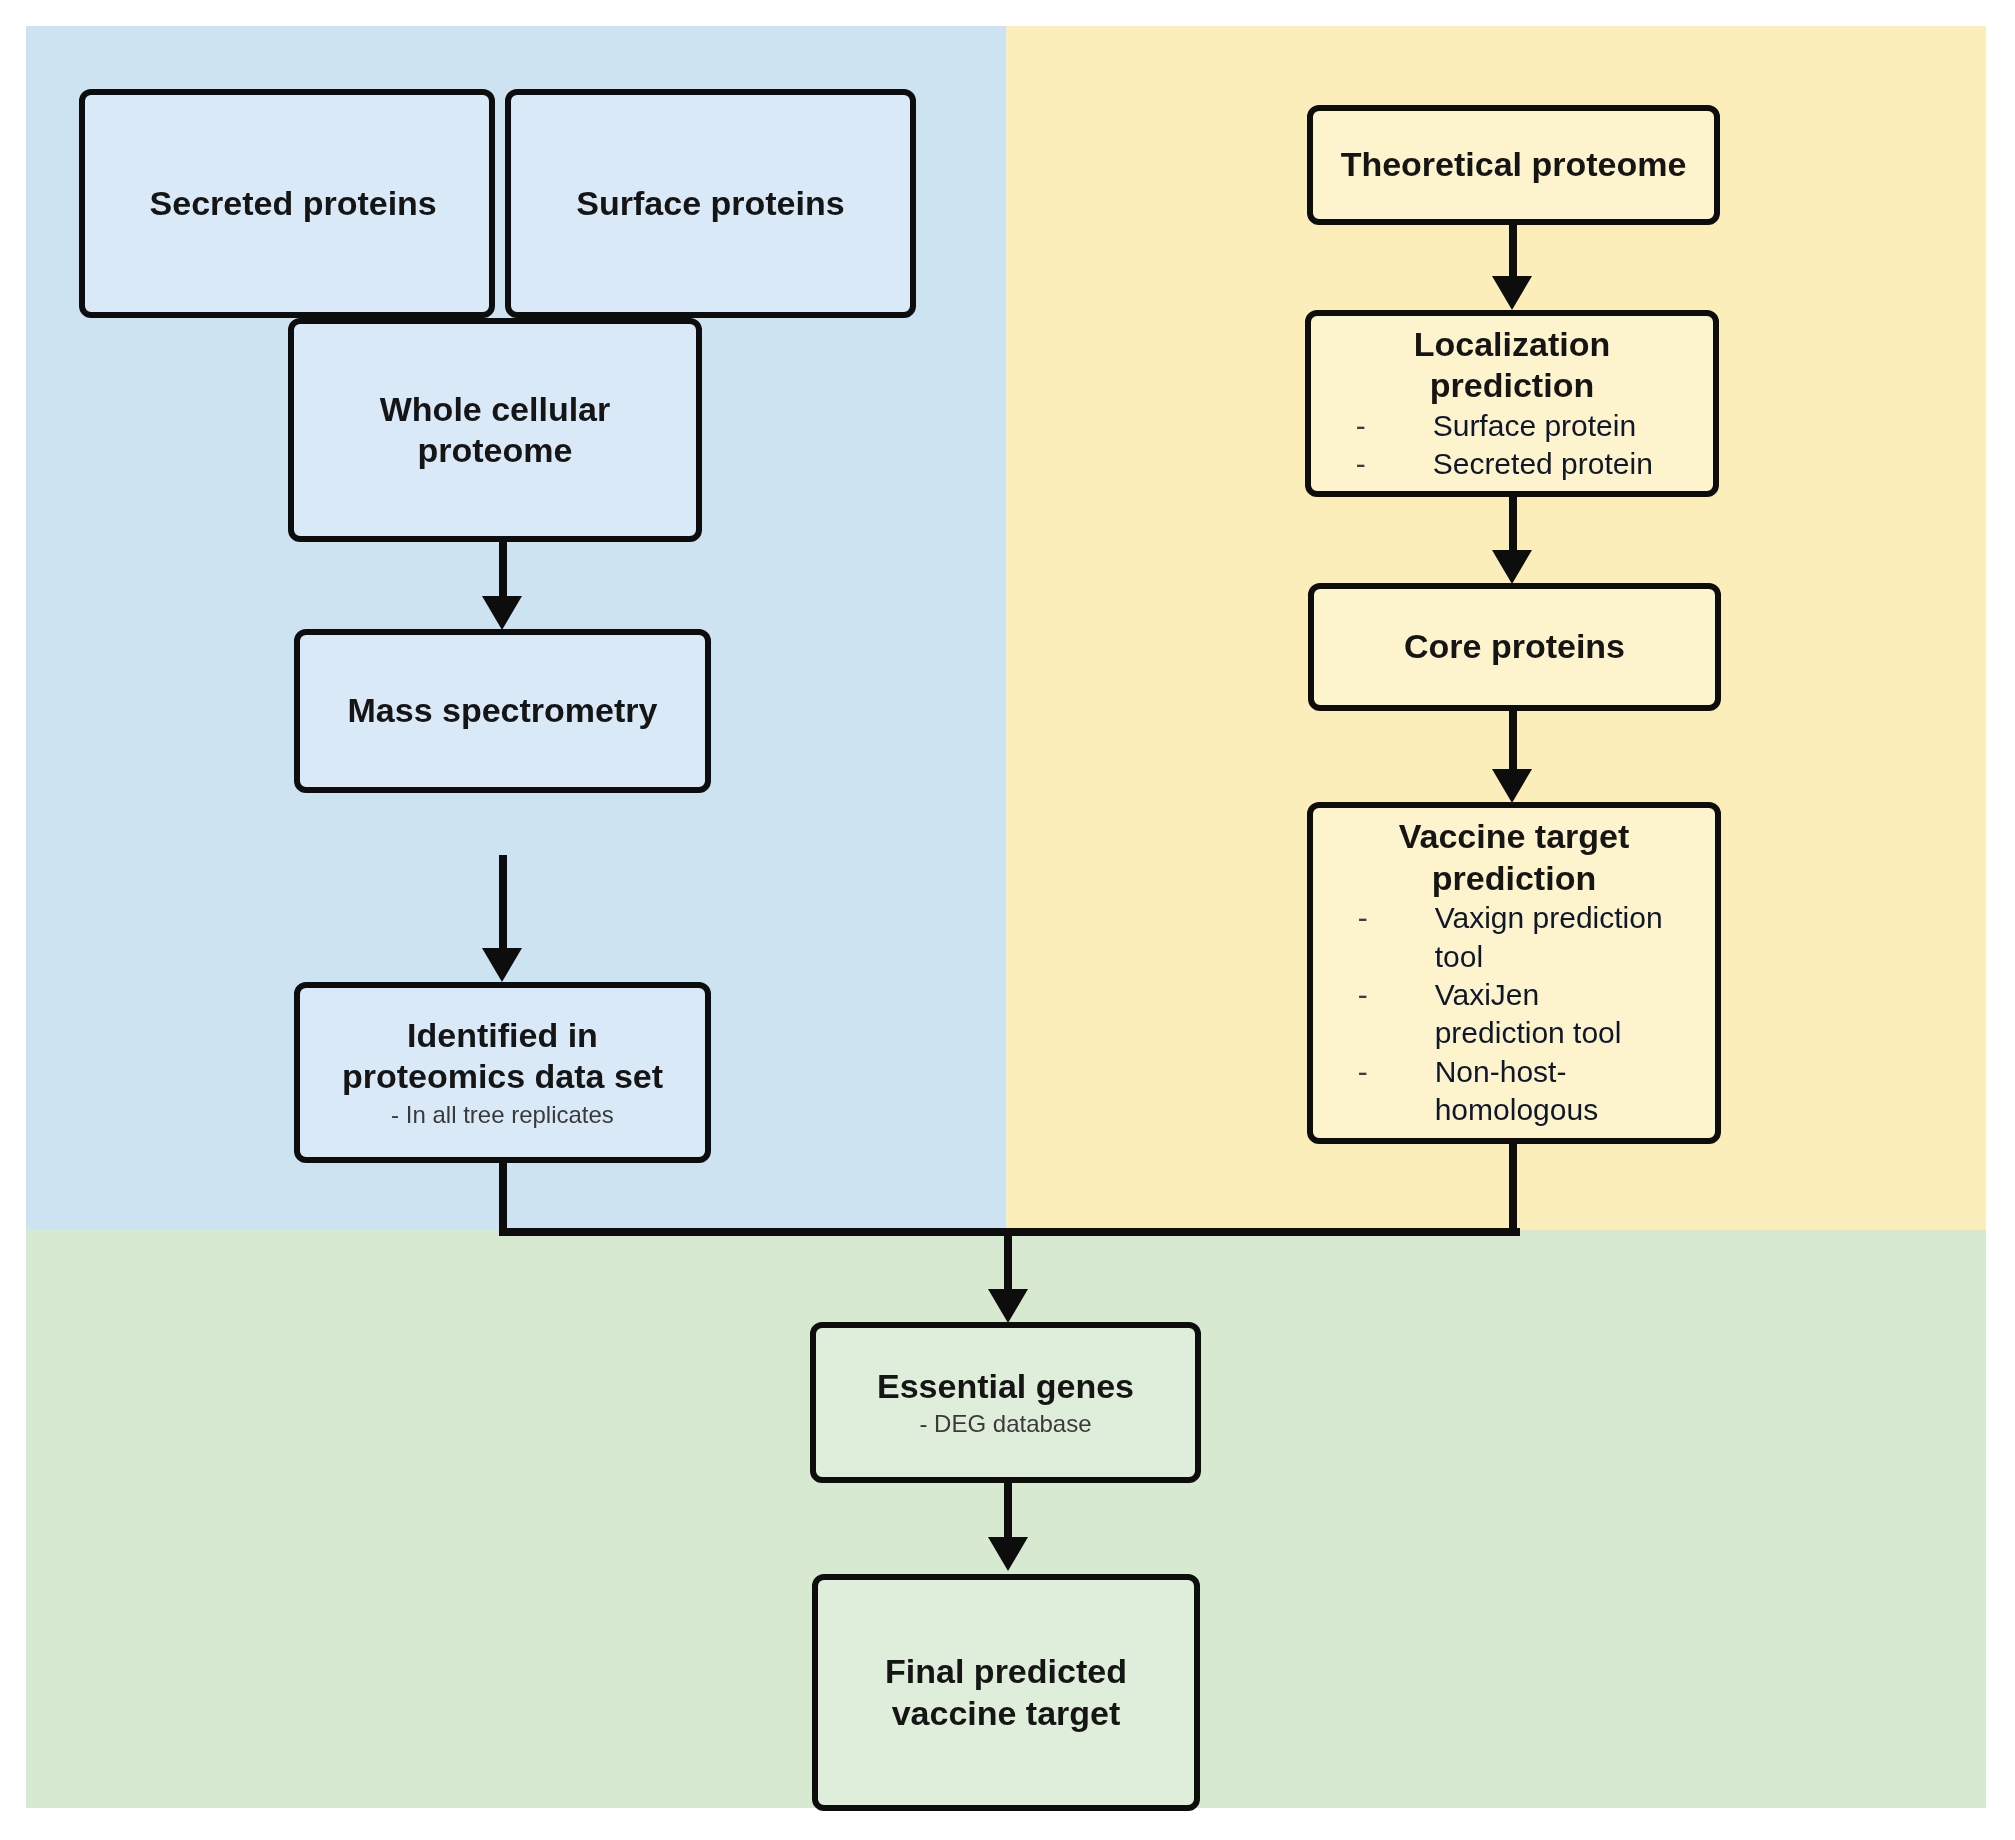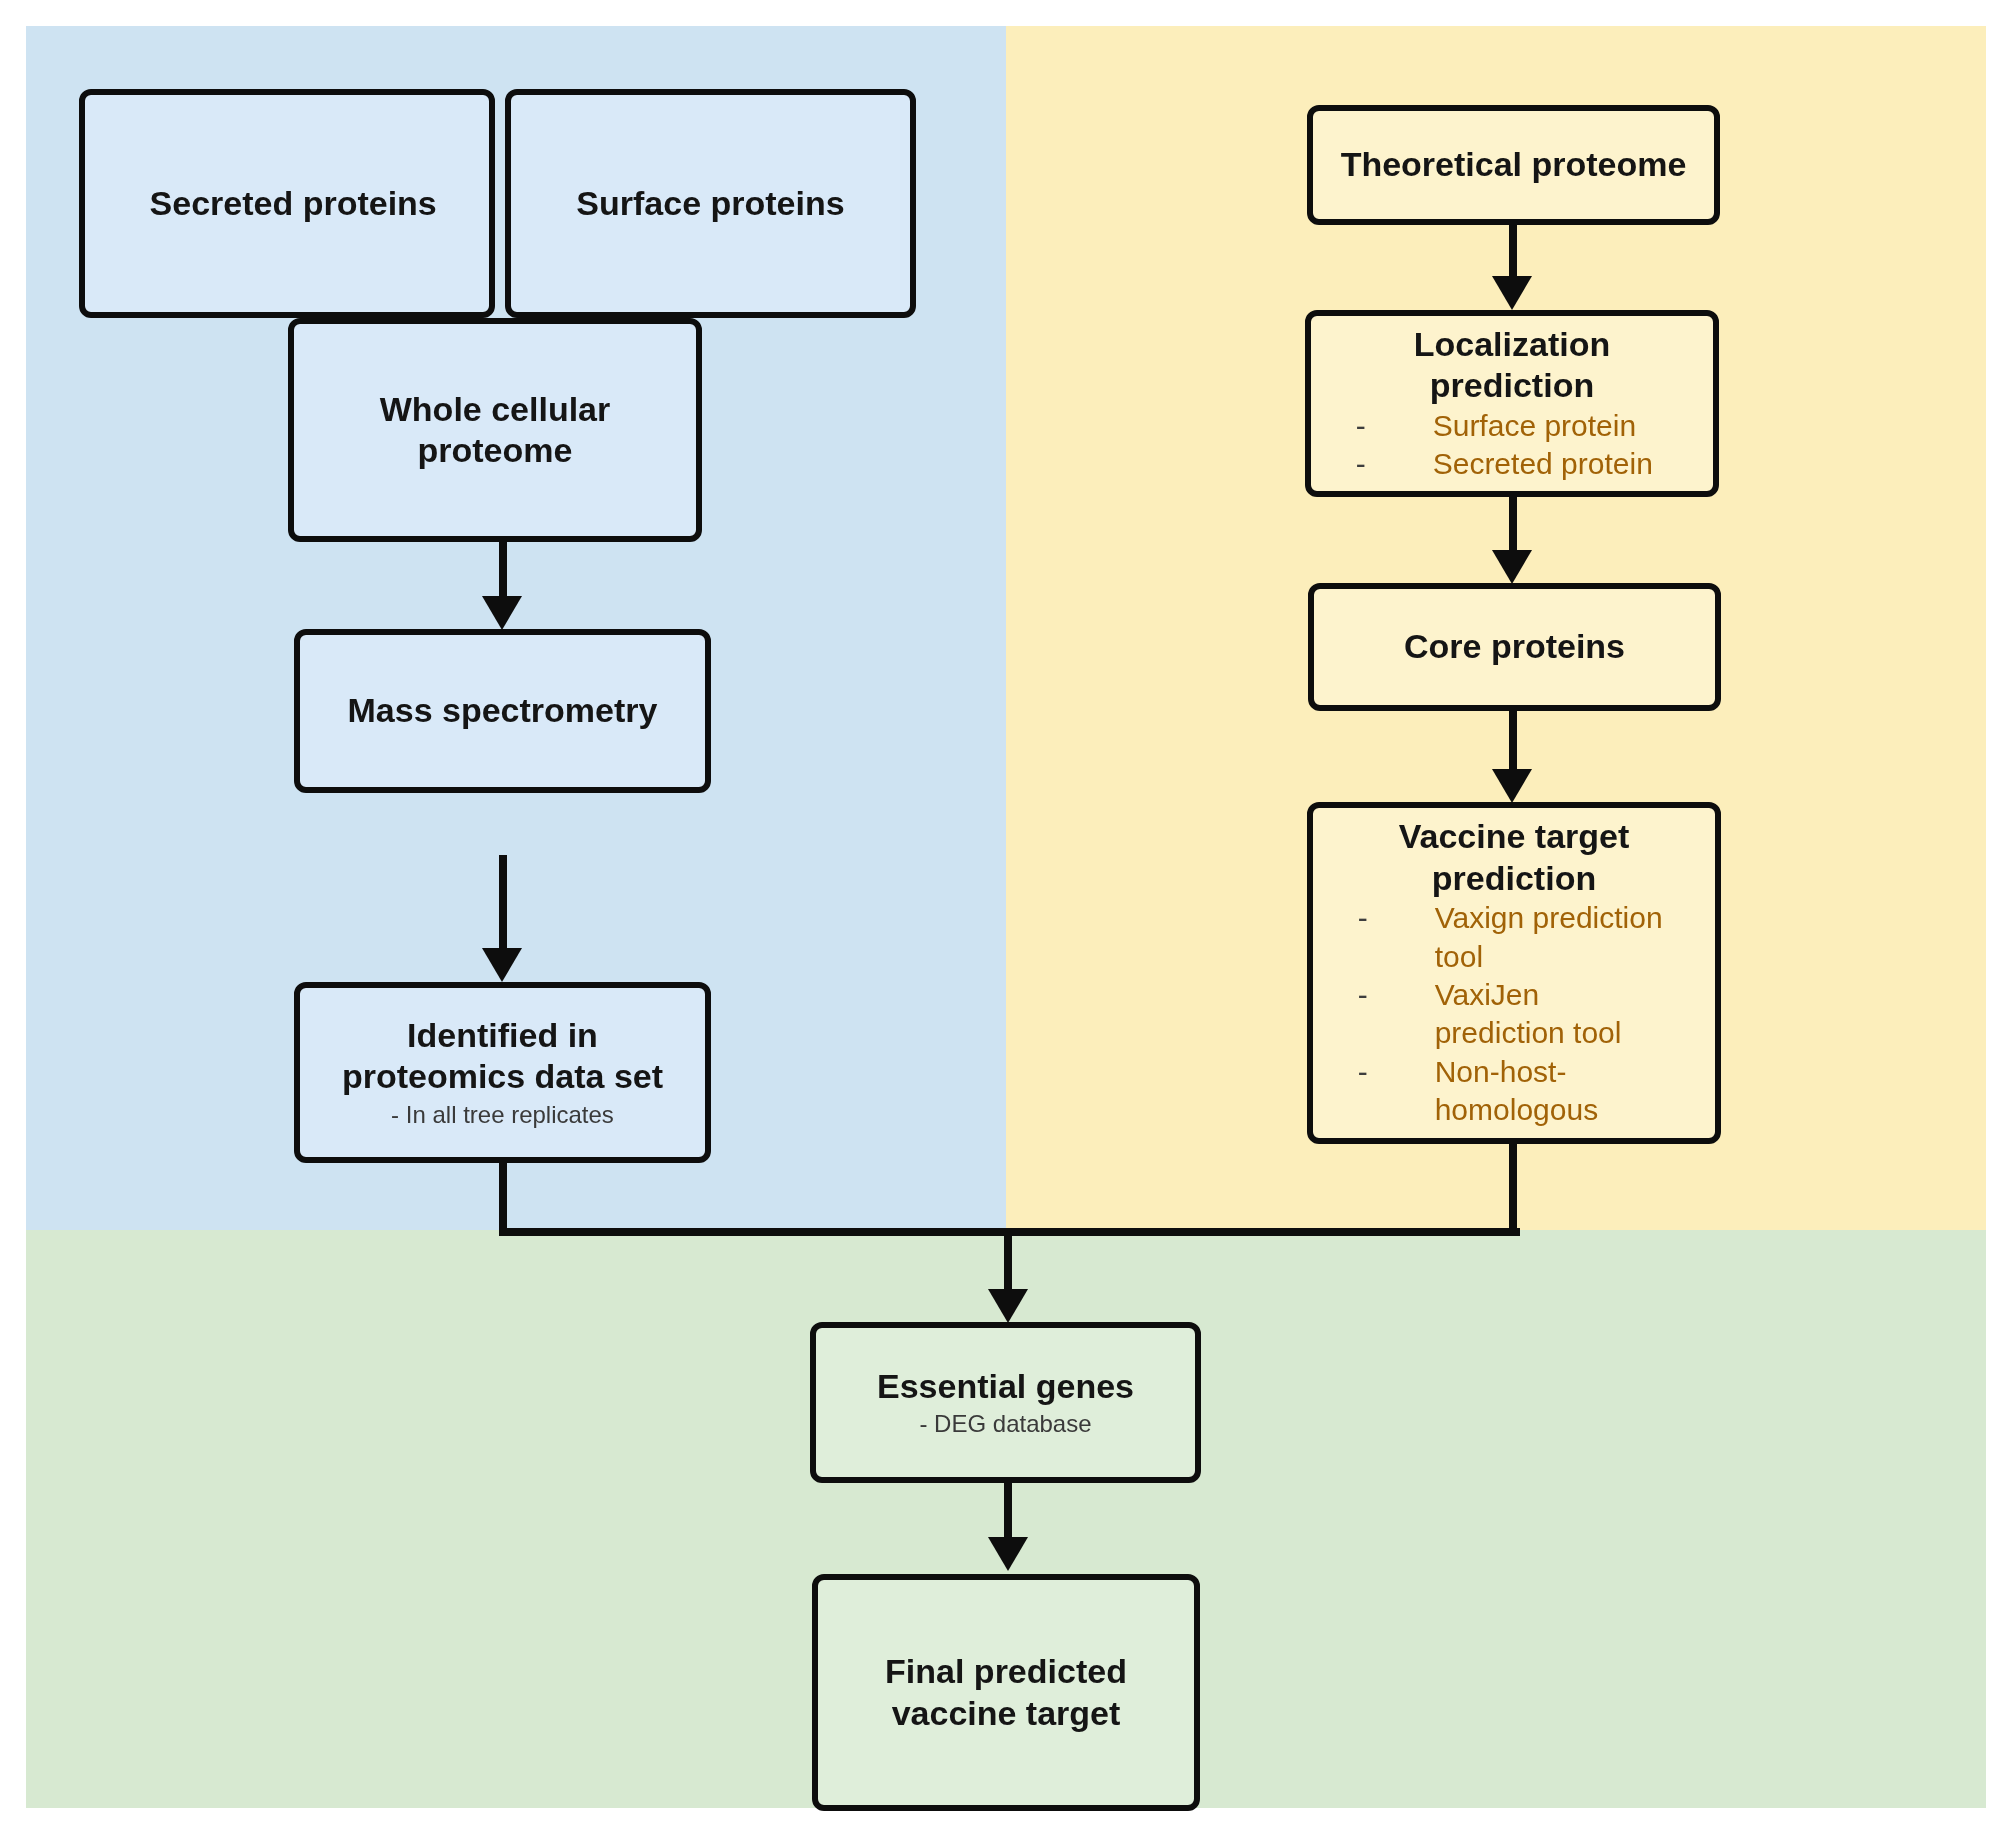--- a/index.html
+++ b/index.html
@@ -32,21 +32,21 @@
     font-weight:bold; font-size:34px; line-height:1.22;
     color:#151515; text-align:center; white-space:pre-line;
   }
   .node-note {
     font-size:24px; line-height:1.25; color:#3a3a3a;
     text-align:center; white-space:pre-line; margin-top:2.4px;
   }
   .items { align-self:stretch; display:flex; flex-direction:column; }
   .item-row { display:flex; align-items:flex-start; padding-left:29px; }
   .bullet { width:77px; flex:0 0 77px; font-size:30px; line-height:1.28; color:#3d3d3d; text-align:left; }
-  .itext  { flex:1; font-size:30px; line-height:1.28; color:#a16207; text-align:left; white-space:pre-line; }
+  .itext  { flex:1; font-size:30px; line-height:1.28; color:#0f172a; text-align:left; white-space:pre-line; }
 
   
   .n-secreted     { left:79px;  top:89px;  width:416px; height:229px;padding-left:28px; }
   .n-surface      { left:505px;  top:89px;  width:411px; height:229px; }
   .n-whole        { left:288px;  top:318px;  width:414px; height:224px;align-items:center; }
   .n-mass         { left:294px;  top:629px; width:417px; height:164px; }
   .n-identified   { left:294px;  top:982px; width:417px; height:181px; }
   .n-theoretical  { left:1307px; top:105px;  width:413px; height:120px; }
   .n-localization { left:1305px; top:310px;  width:414px; height:187px; }
   .n-core         { left:1308px; top:583px;  width:413px; height:128px; }

